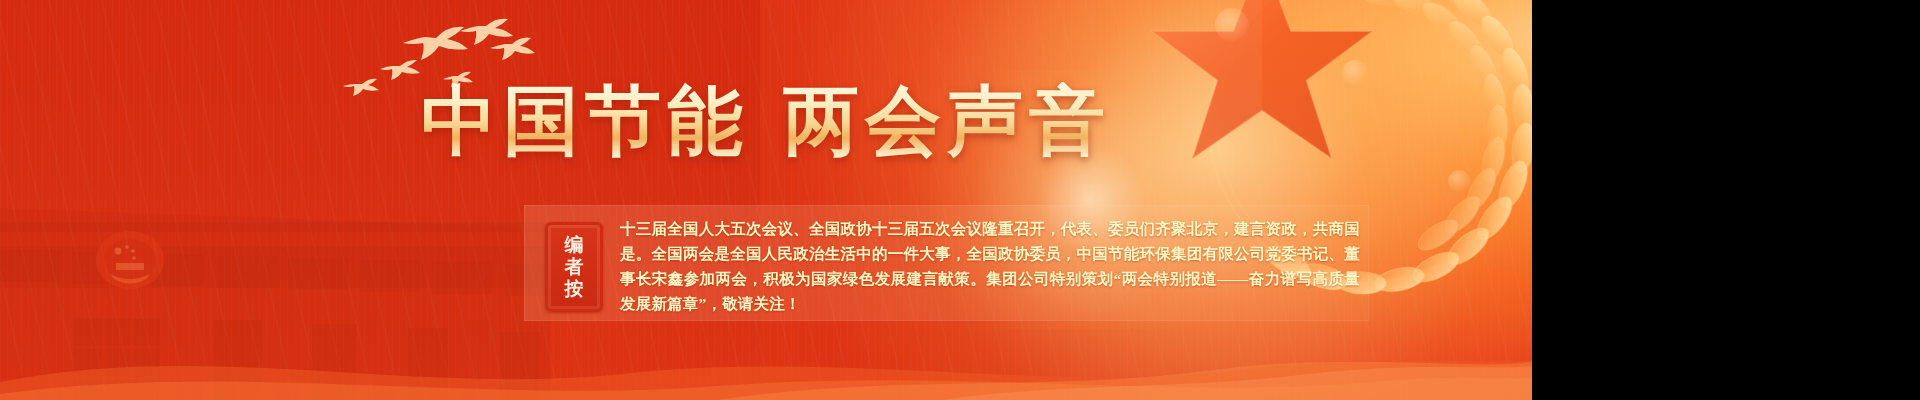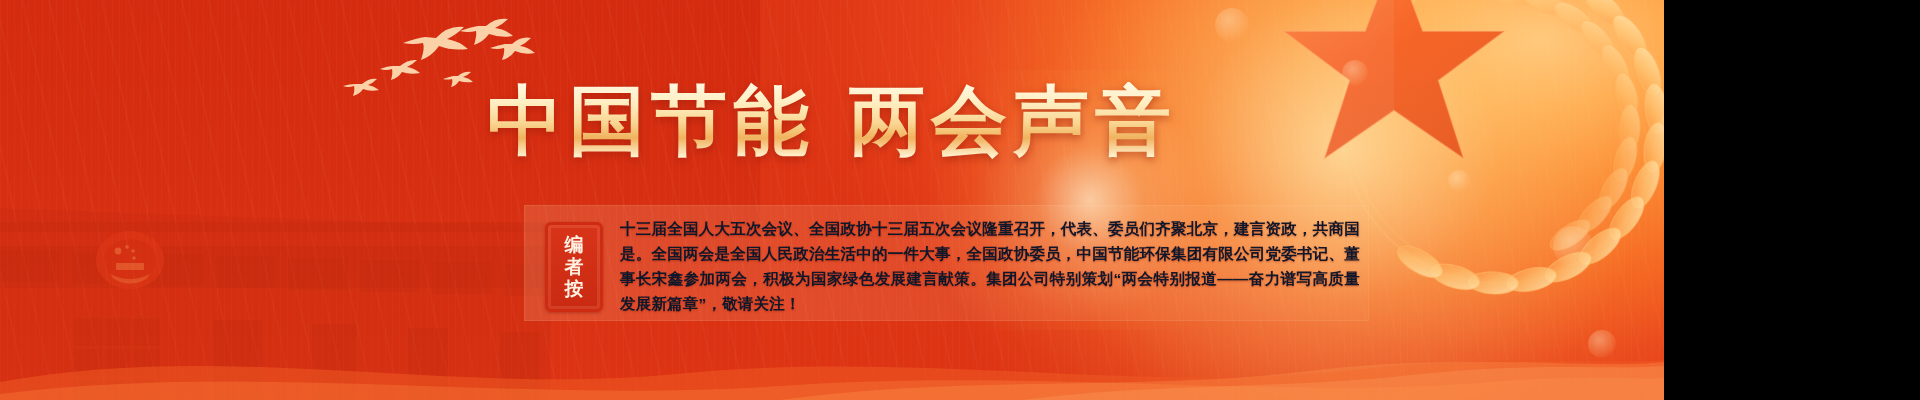--- a/index.html
+++ b/index.html
@@ -2,21 +2,21 @@
 <html><head>
 <meta charset="utf-8">
 <style>
   html, body {
     margin: 0;
     padding: 0;
     background: #000;
   }
   .banner {
     position: relative;
-    width: 1664px;
+    width: 1532px;
     height: 400px;
     overflow: hidden;
     font-family: "Liberation Sans", "DejaVu Sans", sans-serif;
     background: #e8441d;
   }
 
   
   .bg-base {
     position: absolute; inset: 0;
     background:
@@ -129,24 +129,24 @@
     font-weight: 700;
     font-size: 19px;
     line-height: 20px;
     color: #fff0e2;
     letter-spacing: 0;
   }
   .note-text {
     position: absolute;
     left: 620px; top: 216px;
     width: 740px;
-    font-family: Liberation Sans, sans-serif;
+    font-family: Liberation Serif, serif;
     font-size: 15.5px;
     line-height: 25px;
-    color: #0f172a;
+    color: #fef9c3;
     font-weight: 600;
     letter-spacing: .2px;
     text-shadow: 0 1px 2px rgba(150,28,8,0.45);
     text-align: justify;
   }
 </style>
 </head>
 <body>
 
 <div class="banner">

